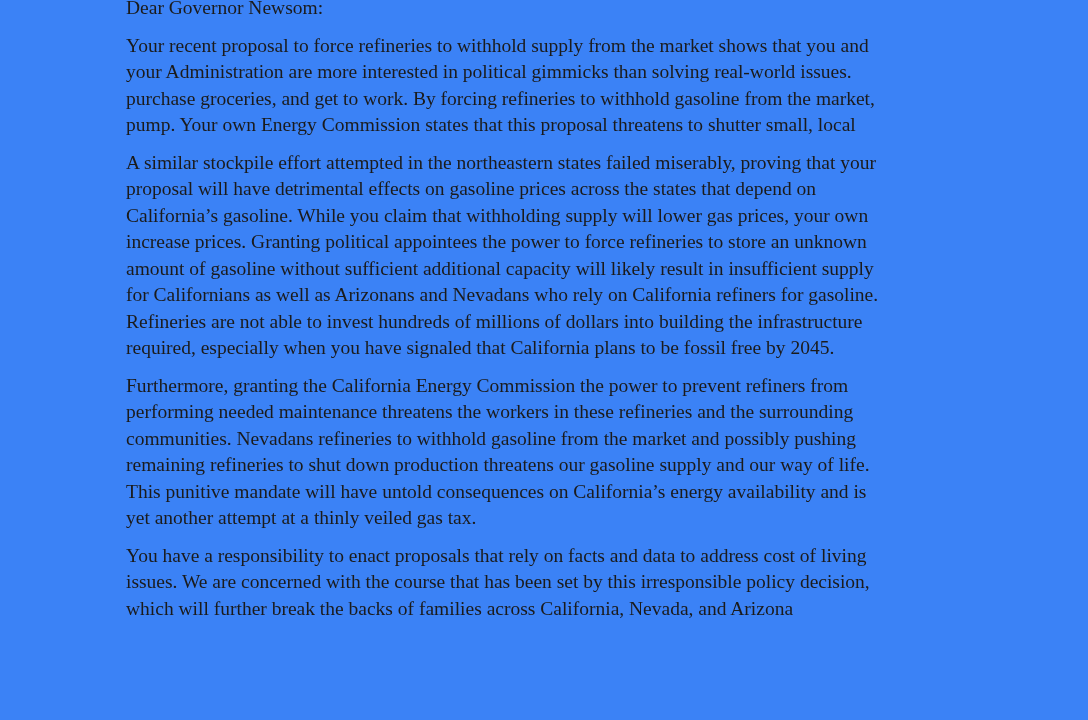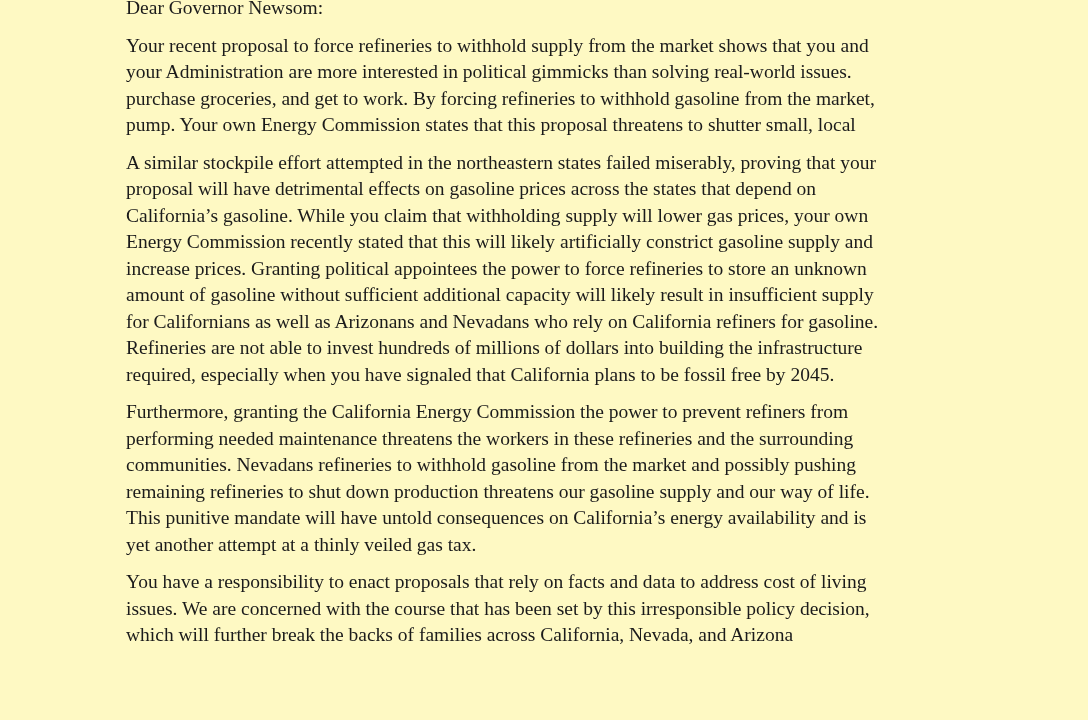--- a/index.html
+++ b/index.html
@@ -7,21 +7,21 @@
     padding: 0;
     width: 1088px;
     height: 720px;
     overflow: hidden;
     background: #ffffff;
   }
   .page {
     position: relative;
     width: 1088px;
     height: 720px;
-    background: #fef9c3;
+    background: #3b82f6;
   }
   .letter-body {
     position: absolute;
     left: 126px;
     top: -5px;
     width: 830px;
     font-family: "Liberation Serif", "DejaVu Serif", serif;
     font-size: 19.5px;
     line-height: 26.5px;
     color: #1b1b1b;
@@ -48,21 +48,20 @@
       <div class="line">Your recent proposal to force refineries to withhold supply from the market shows that you and</div>
       <div class="line">your Administration are more interested in political gimmicks than solving real-world issues.</div>
       <div class="line">purchase groceries, and get to work. By forcing refineries to withhold gasoline from the market,</div>
       <div class="line">pump. Your own Energy Commission states that this proposal threatens to shutter small, local</div>
     </div>
 
     <div class="para">
       <div class="line">A similar stockpile effort attempted in the northeastern states failed miserably, proving that your</div>
       <div class="line">proposal will have detrimental effects on gasoline prices across the states that depend on</div>
       <div class="line">California’s gasoline. While you claim that withholding supply will lower gas prices, your own</div>
-      <div class="line">Energy Commission recently stated that this will likely artificially constrict gasoline supply and</div>
       <div class="line">increase prices. Granting political appointees the power to force refineries to store an unknown</div>
       <div class="line">amount of gasoline without sufficient additional capacity will likely result in insufficient supply</div>
       <div class="line">for Californians as well as Arizonans and Nevadans who rely on California refiners for gasoline.</div>
       <div class="line">Refineries are not able to invest hundreds of millions of dollars into building the infrastructure</div>
       <div class="line">required, especially when you have signaled that California plans to be fossil free by 2045.</div>
     </div>
 
     <div class="para">
       <div class="line">Furthermore, granting the California Energy Commission the power to prevent refiners from</div>
       <div class="line">performing needed maintenance threatens the workers in these refineries and the surrounding</div>

